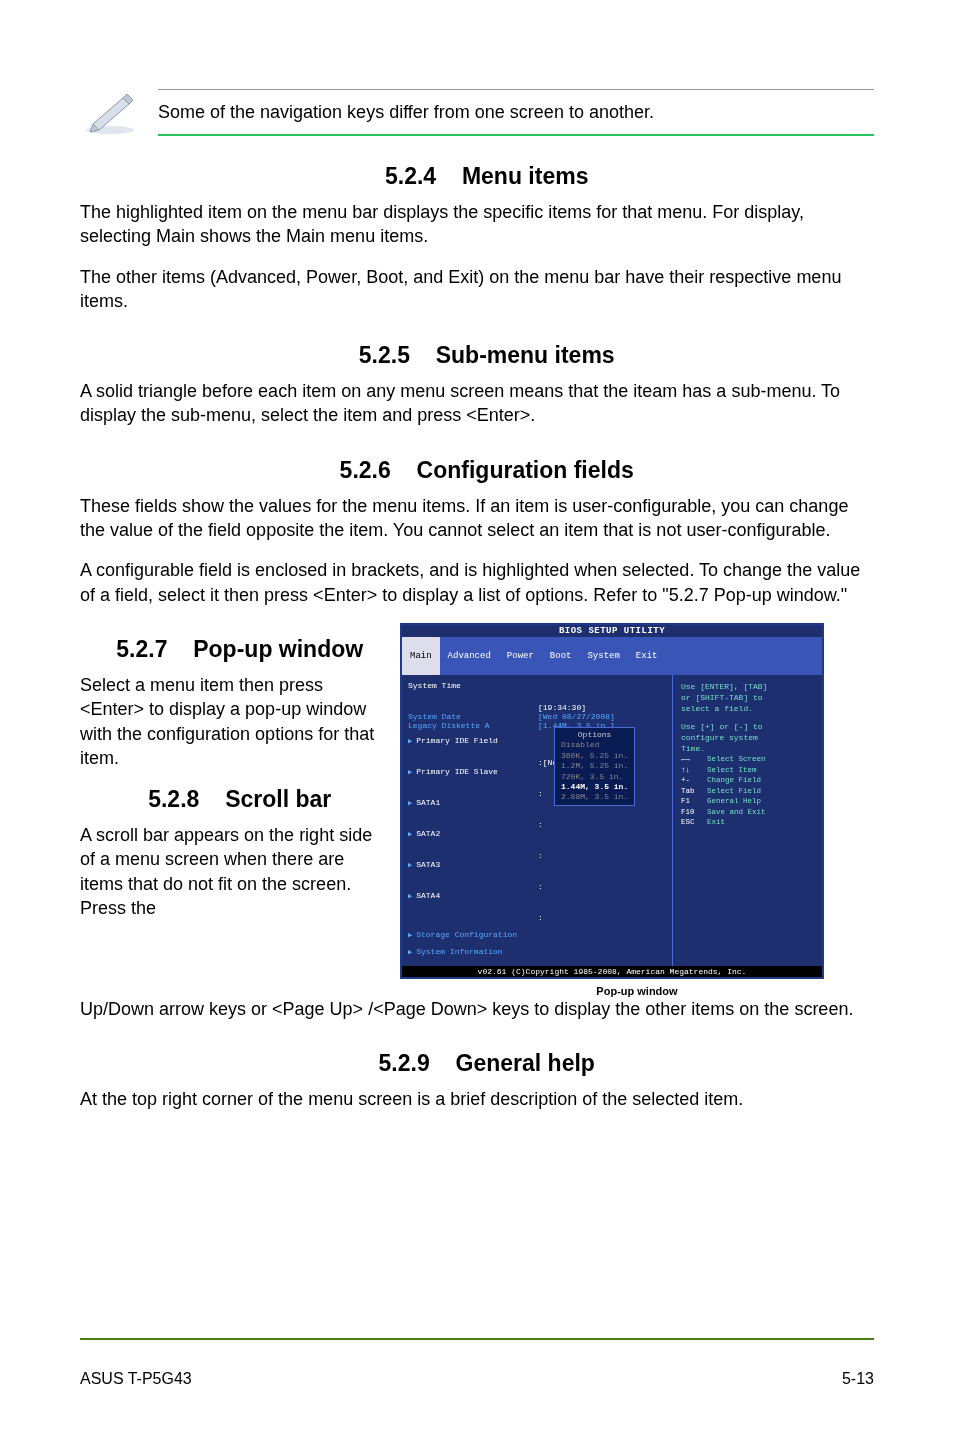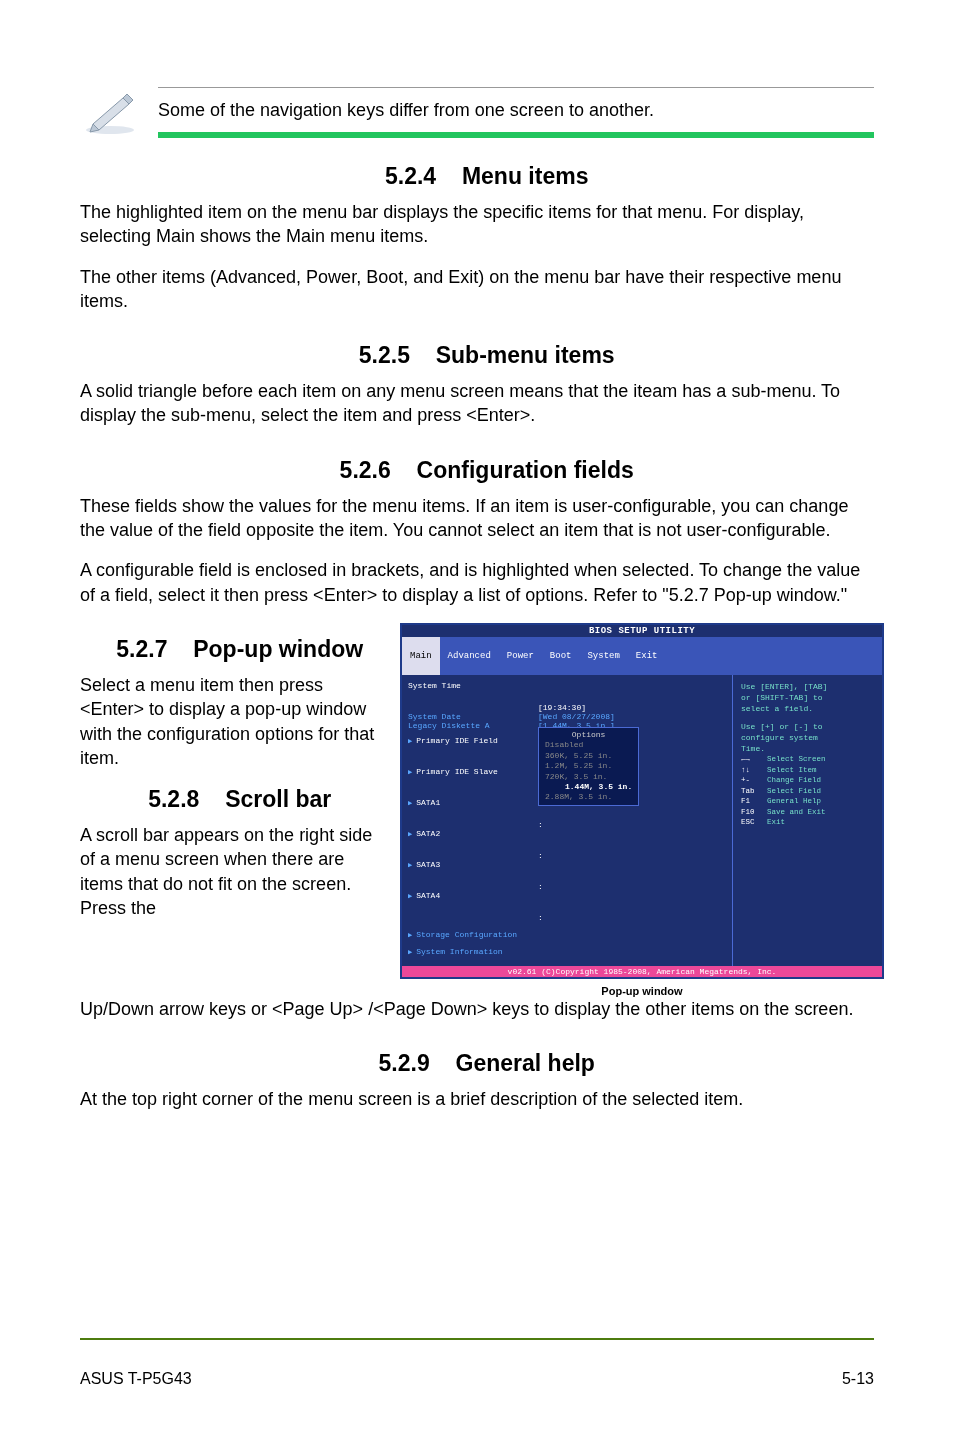--- a/index.html
+++ b/index.html
@@ -1,47 +1,47 @@
 <!DOCTYPE html>
 <html><head>
 <meta charset="utf-8">
 <style>
   * { box-sizing: border-box; margin: 0; padding: 0; }
   html, body { width: 954px; height: 1438px; background: #fff; font-family: Arial, Helvetica, sans-serif; color: #000; }
   .page { padding: 85px 80px 50px 80px; display: flex; flex-direction: column; height: 100%; position: relative; }
   .note-row { display: flex; align-items: center; gap: 18px; margin-bottom: 10px; }
   .note-icon-box { width: 60px; height: 55px; display: flex; align-items: center; justify-content: center; }
-  .note-text-wrap { flex: 1; border-top: 1px solid #999; border-bottom: 6px solid #22c55e; padding: 10px 0; }
+  .note-text-wrap { flex: 1; border-top: 1px solid #999; border-bottom: 2px solid #22c55e; padding: 10px 0; }
   .note-text { font-size: 18px; line-height: 1.35; }
   .h2 { font-size: 23px; font-weight: bold; margin-top: 13px; margin-bottom: 10px; text-align: center; }
   .h2 .num { display: inline-block; width: 90px; }
   p.body { font-size: 18px; line-height: 1.35; margin-bottom: 16px; }
   .two-col { display: flex; gap: 20px; align-items: flex-start; }
   .two-col .left { flex: 0 0 300px; }
   .two-col .right { flex: 1; }
-  .bios-box { width: 484px; border: 2px solid #1e3a8a; font-family: "Courier New", monospace; font-size: 8px; color: #c9d5ff; background: #1d2f6f; }
+  .bios-box { width: 424px; border: 2px solid #1e3a8a; font-family: "Courier New", monospace; font-size: 8px; color: #c9d5ff; background: #1d2f6f; }
   .bios-title { background: #1d2f6f; color: #fff; text-align: center; font-weight: bold; padding: 1px 0; font-size: 9px; letter-spacing: 0.5px; }
   .bios-menu { display: flex; background: #3a55b8; color: #fff; }
   .bios-menu span { padding: 14px 8px; font-size: 9px; }
   .bios-menu .sel { background: #dde; color: #000; }
   .bios-body { display: flex; }
   .bios-left { flex: 1; padding: 6px 6px 10px 6px; position: relative; }
   .bios-right { width: 150px; border-left: 1px solid #4b6ad4; padding: 6px 6px 10px 8px; }
   .bios-row { display: flex; white-space: pre; }
   .bios-row .lbl { width: 130px; color: #59a7ff; }
   .bios-row .val { color: #59a7ff; }
   .bios-row.hl .lbl { color: #fff; }
   .bios-row.hl .val { color: #fff; margin-top: 22px; }
   .tri::before { content: "▶"; color: #59a7ff; margin-right: 4px; font-size: 7px; }
   .bios-right .help { color: #77e1c9; line-height: 1.4; }
   .bios-keys { color: #77e1c9; font-size: 7.5px; line-height: 1.4; }
   .bios-keys .sym { color: #fff; display: inline-block; width: 26px; }
-  .bios-foot { background: #ec4899; color: #fff; text-align: center; font-size: 8px; padding: 1px 0; }
-  .popup { position: absolute; top: 52px; left: 136px; background: #0a1a52; border: 1px solid #4b6ad4; padding: 2px 6px; color: #888; line-height: 1.3; }
-  .popup .sel { color: #fff; font-weight: bold; margin-left: 20px; }
+  .bios-foot { background: #000000; color: #fff; text-align: center; font-size: 8px; padding: 1px 0; }
+  .popup { position: absolute; top: 52px; left: 152px; background: #0a1a52; border: 1px solid #4b6ad4; padding: 2px 6px; color: #888; line-height: 1.3; }
+  .popup .sel { color: #fff; font-weight: bold; }
   .caption { text-align: center; font-size: 11px; font-weight: bold; margin-top: 6px; }
   .footer { margin-top: auto; padding-top: 30px; display: flex; justify-content: space-between; font-size: 16px; border-top: 2px solid #4d7c0f; width: 100%; }
 </style>
 </head>
 <body>
 
 <div class="page">
 
   <div class="note-row">
     <div class="note-icon-box">

